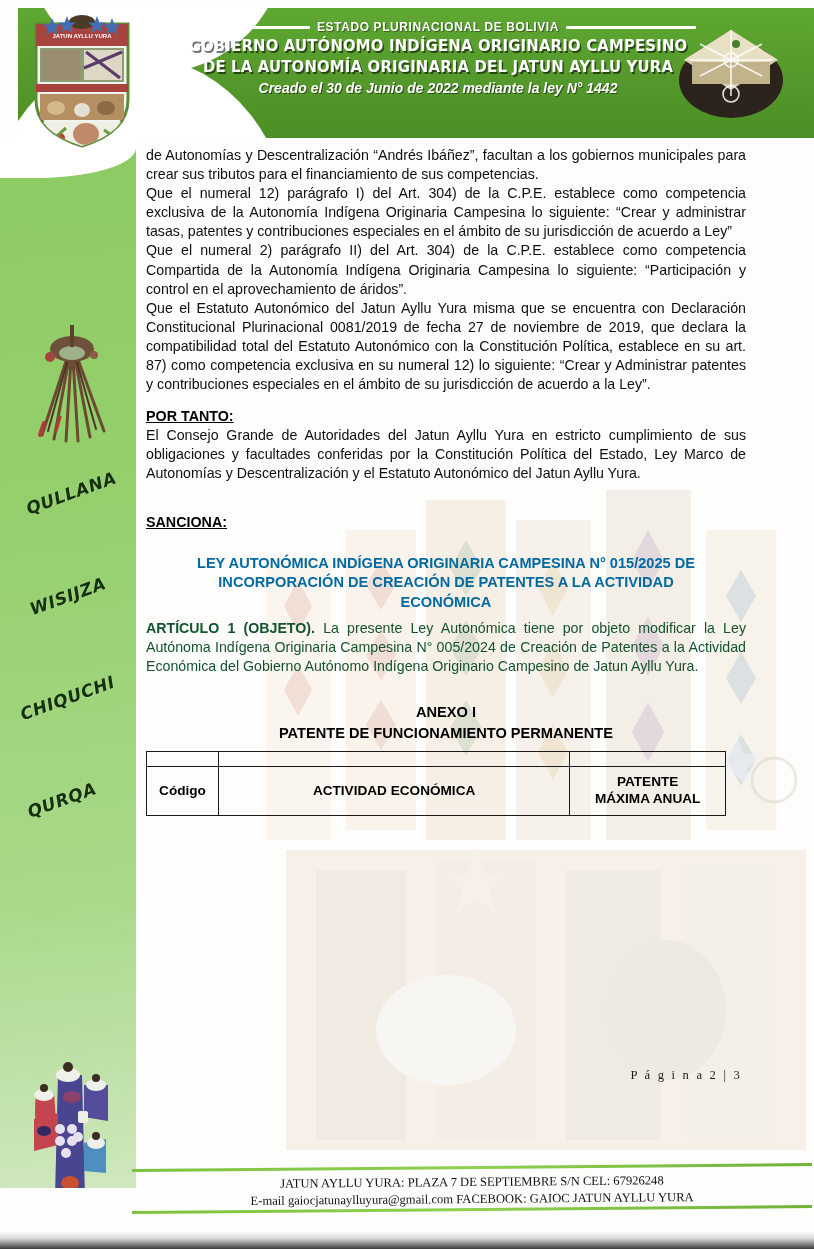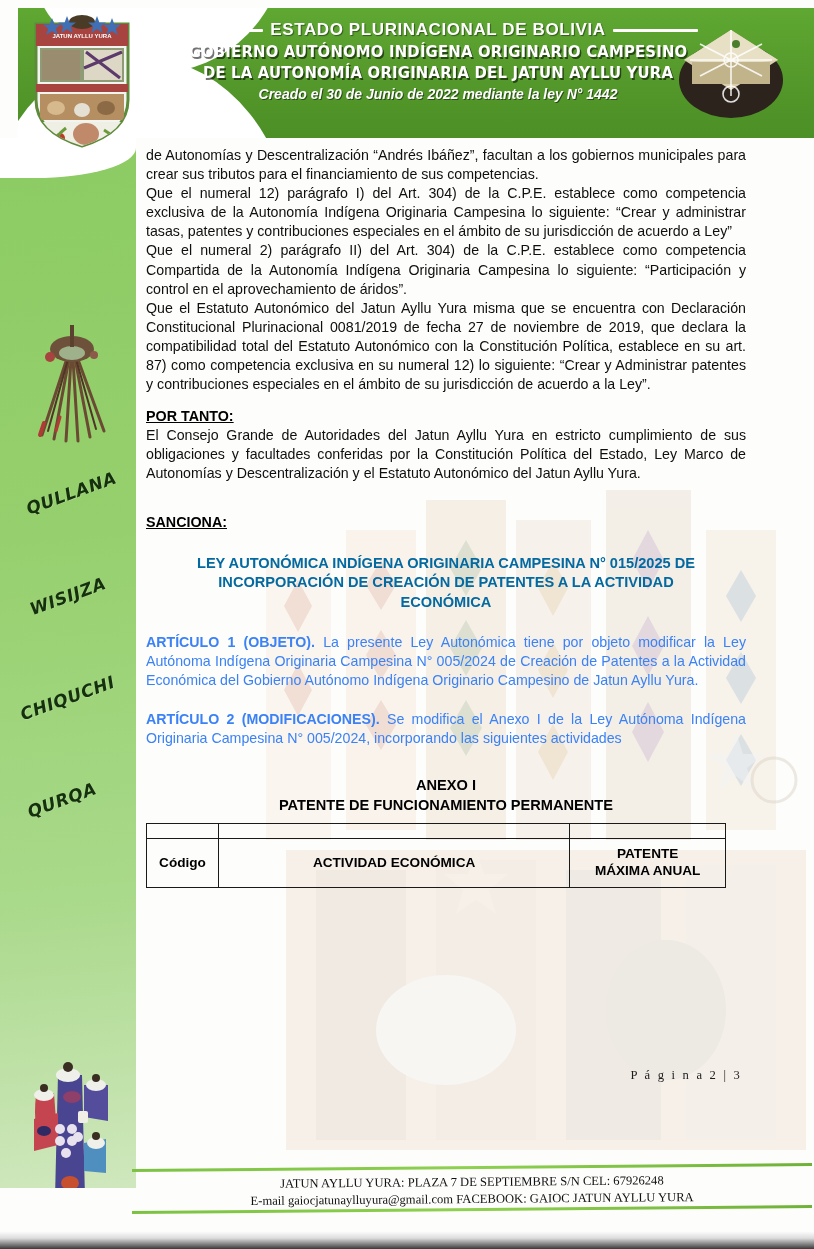--- a/index.html
+++ b/index.html
@@ -64,21 +64,21 @@
   }
   .hdr-line-top, .hdr-line-bottom {
     display: flex;
     align-items: center;
     justify-content: center;
     gap: 7px;
     font-weight: bold;
     letter-spacing: .6px;
     text-shadow: 1px 1px 1px rgba(0,0,0,.45);
   }
-  .hdr-line-top { font-size: 17px; margin-bottom: 2px; }
+  .hdr-line-top { font-size: 12px; margin-bottom: 2px; }
   .hdr-line-bottom { font-size: 14.5px; margin-top: 3px; }
   .rule {
     height: 3px;
     background: #ffffff;
     flex: 1 1 auto;
     max-width: 130px;
     border-radius: 1px;
   }
   .hdr-main {
     font-size: 16.5px;
@@ -200,22 +200,22 @@
     text-align: center;
     line-height: 1.36;
     margin: 22px 8px 0 8px;
     color: #0369a1;
   }
 
   .article {
     font-size: 14.2px;
     line-height: 1.345;
     text-align: justify;
-    margin-top: 20px;
-    color: #3b82f6;
+    margin-top: 6px;
+    color: #14532d;
   }
   .article b { font-weight: bold; }
 
   .anexo-block {
     text-align: center;
     margin-top: 26px;
     font-weight: bold;
     font-size: 14.6px;
     line-height: 1.4;
     color: #000;
@@ -494,21 +494,20 @@
     <div style="margin-top:16px;"><span class="heading-underline">SANCIONA:</span></div>
 
     <div class="law-title">
       <div>LEY AUTONÓMICA INDÍGENA ORIGINARIA CAMPESINA N° 015/2025 DE</div>
       <div>INCORPORACIÓN  DE CREACIÓN DE PATENTES A LA ACTIVIDAD</div>
       <div>ECONÓMICA</div>
     </div>
 
     <p class="article"><b>ARTÍCULO 1 (OBJETO).</b><span> La presente Ley Autonómica tiene por objeto modificar la Ley Autónoma Indígena Originaria Campesina N° 005/2024 de Creación de Patentes a la Actividad Económica del Gobierno Autónomo Indígena Originario Campesino de Jatun Ayllu Yura.</span></p>
 
-    <p class="article"><b>ARTÍCULO 2 (MODIFICACIONES).</b><span> Se modifica el Anexo I de la Ley Autónoma Indígena Originaria Campesina N° 005/2024, incorporando las siguientes actividades</span></p>
 
     <div class="anexo-block">
       <div>ANEXO I</div>
       <div>PATENTE DE FUNCIONAMIENTO PERMANENTE</div>
     </div>
 
     <table class="patente-table">
       <tbody>
           <tr class="spacer-row">
         <td class="col-codigo"></td>

